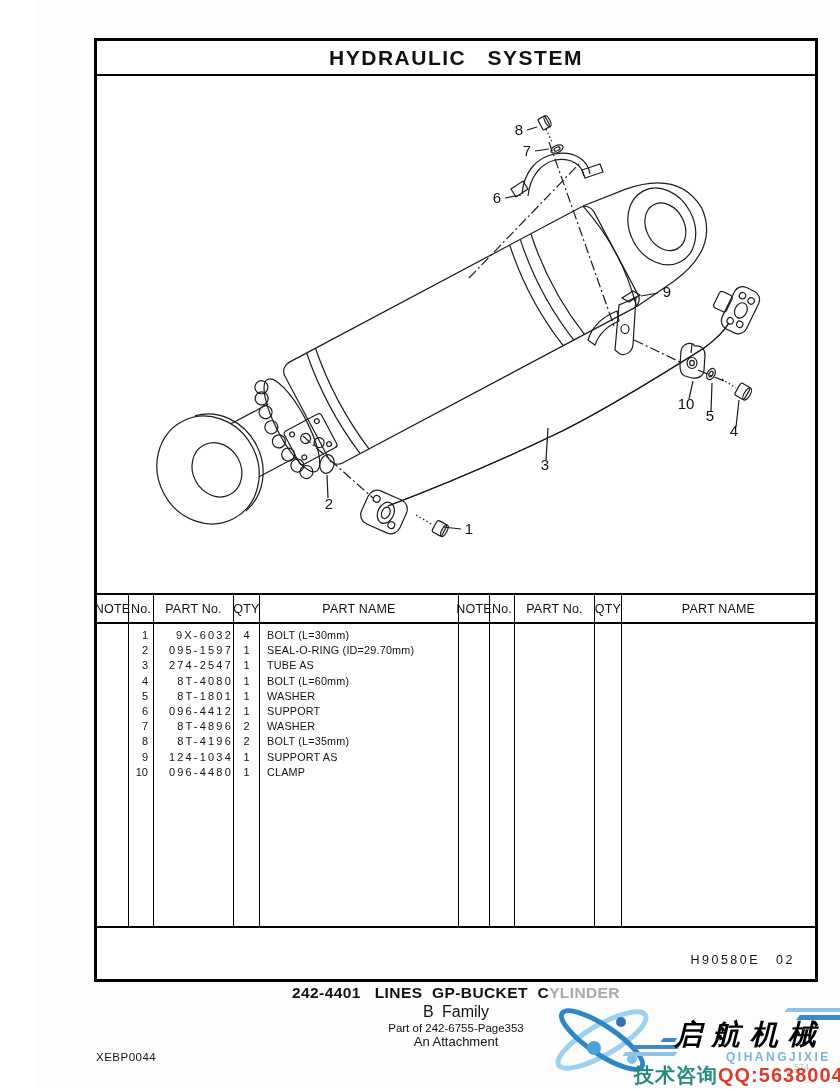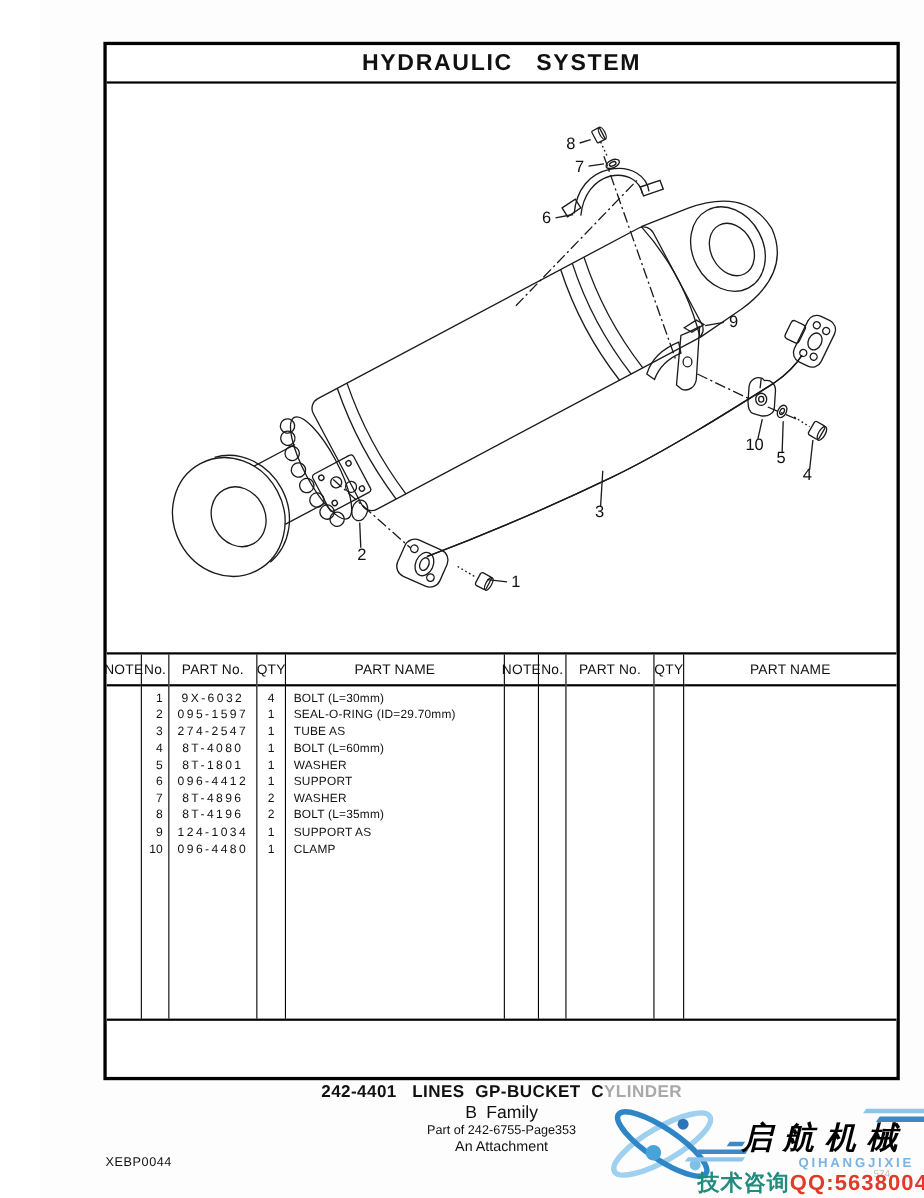--- a/index.html
+++ b/index.html
@@ -31,21 +31,21 @@
   .phalf.right{flex:1;border-left:1.5px solid #000;}
   .pcol{display:flex;flex-direction:column;height:100%;box-sizing:border-box;}
   .pcol.bord{border-right:1.2px solid #000;}
   .c-note{width:32px;} .c-no{width:25px;} .c-pno{width:80px;} .c-qty{width:26px;} .c-name{flex:1;}
   .phalf.right .c-note{width:31px;} .phalf.right .c-pno{width:80px;} .phalf.right .c-qty{width:27px;}
   .phead{height:27px;border-bottom:2px solid #000;display:flex;align-items:center;
          justify-content:center;font-size:12.5px;letter-spacing:0.2px;flex:0 0 auto;}
   .pbody{flex:1;padding-top:4px;font-size:11px;line-height:15.2px;}
   .pbody .cl{height:15.2px;white-space:nowrap;}
   .pbody.al-no{text-align:right;padding-right:5px;}
-  .pbody.al-pno{text-align:center;letter-spacing:2.2px;}
+  .pbody.al-pno{text-align:right;letter-spacing:2.2px;}
   .pbody.al-qty{text-align:center;}
   .pbody.al-name{padding-left:7px;font-size:10.8px;letter-spacing:0.2px;}
 
   
   .dwgcode{position:absolute;left:61px;top:953px;width:698px;text-align:right;
            font-size:12.5px;letter-spacing:2.5px;}
   .dwgcode .rev{margin-left:16px;}
 
   
   .caption{position:absolute;left:0;top:984px;width:840px;text-align:center;line-height:1.1;}
@@ -315,20 +315,23 @@
         <div class="phead">QTY</div>
         <div class="pbody"></div>
       </div>
       <div class="pcol c-name">
         <div class="phead">PART NAME</div>
         <div class="pbody"></div>
       </div>
     </div>
   </div>
 
+  <div class="dwgcode">
+    <span>H90580E</span><span class="rev">02</span>
+  </div>
 
   <div class="caption">
     <div class="cap1">
       <span class="pn">242-4401</span><span>LINES  GP-BUCKET  C</span><span class="faded">YLINDER</span>
     </div>
     <div class="cap2">B  Family</div>
     <div class="cap3">Part of 242-6755-Page353</div>
     <div class="cap4">An Attachment</div>
   </div>
 

